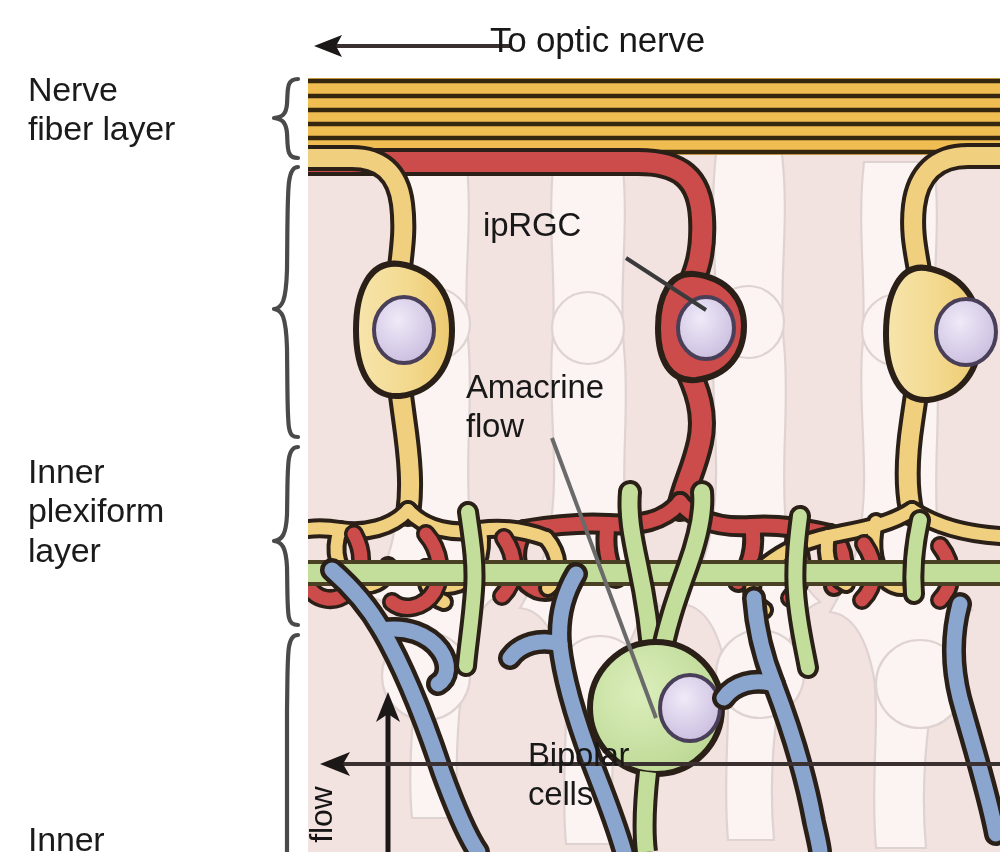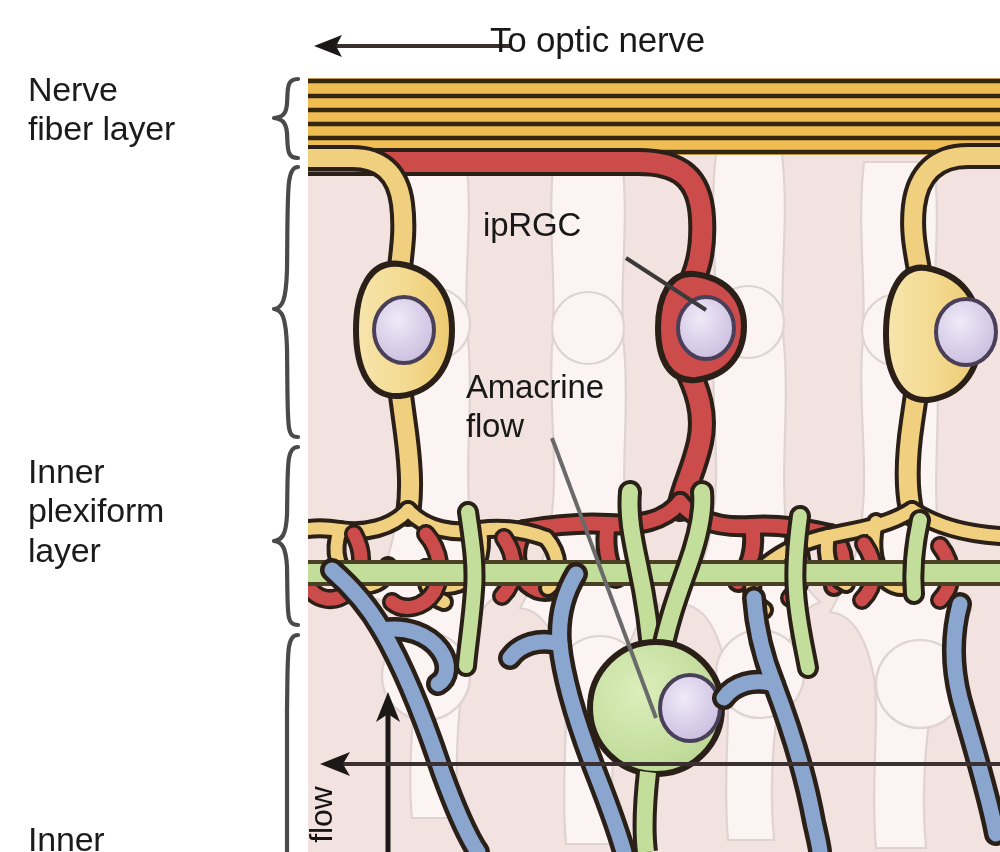--- a/index.html
+++ b/index.html
@@ -351,16 +351,18 @@
 
       </g>
     </svg>
   </div>
 
   <div class="anno" style="left:468px; top:206px;margin-left:15px;">ipRGC</div>
 
   <div class="anno" style="left:466px; top:368px;">Amacrine
 flow</div>
 
+  <div class="anno" style="left:528px; top:736px;">Bipolar
+cells</div>
 
   <div class="vflow" style="left:340px; top:832px;">n flow</div>
 
 </div>
 
 </body></html>

